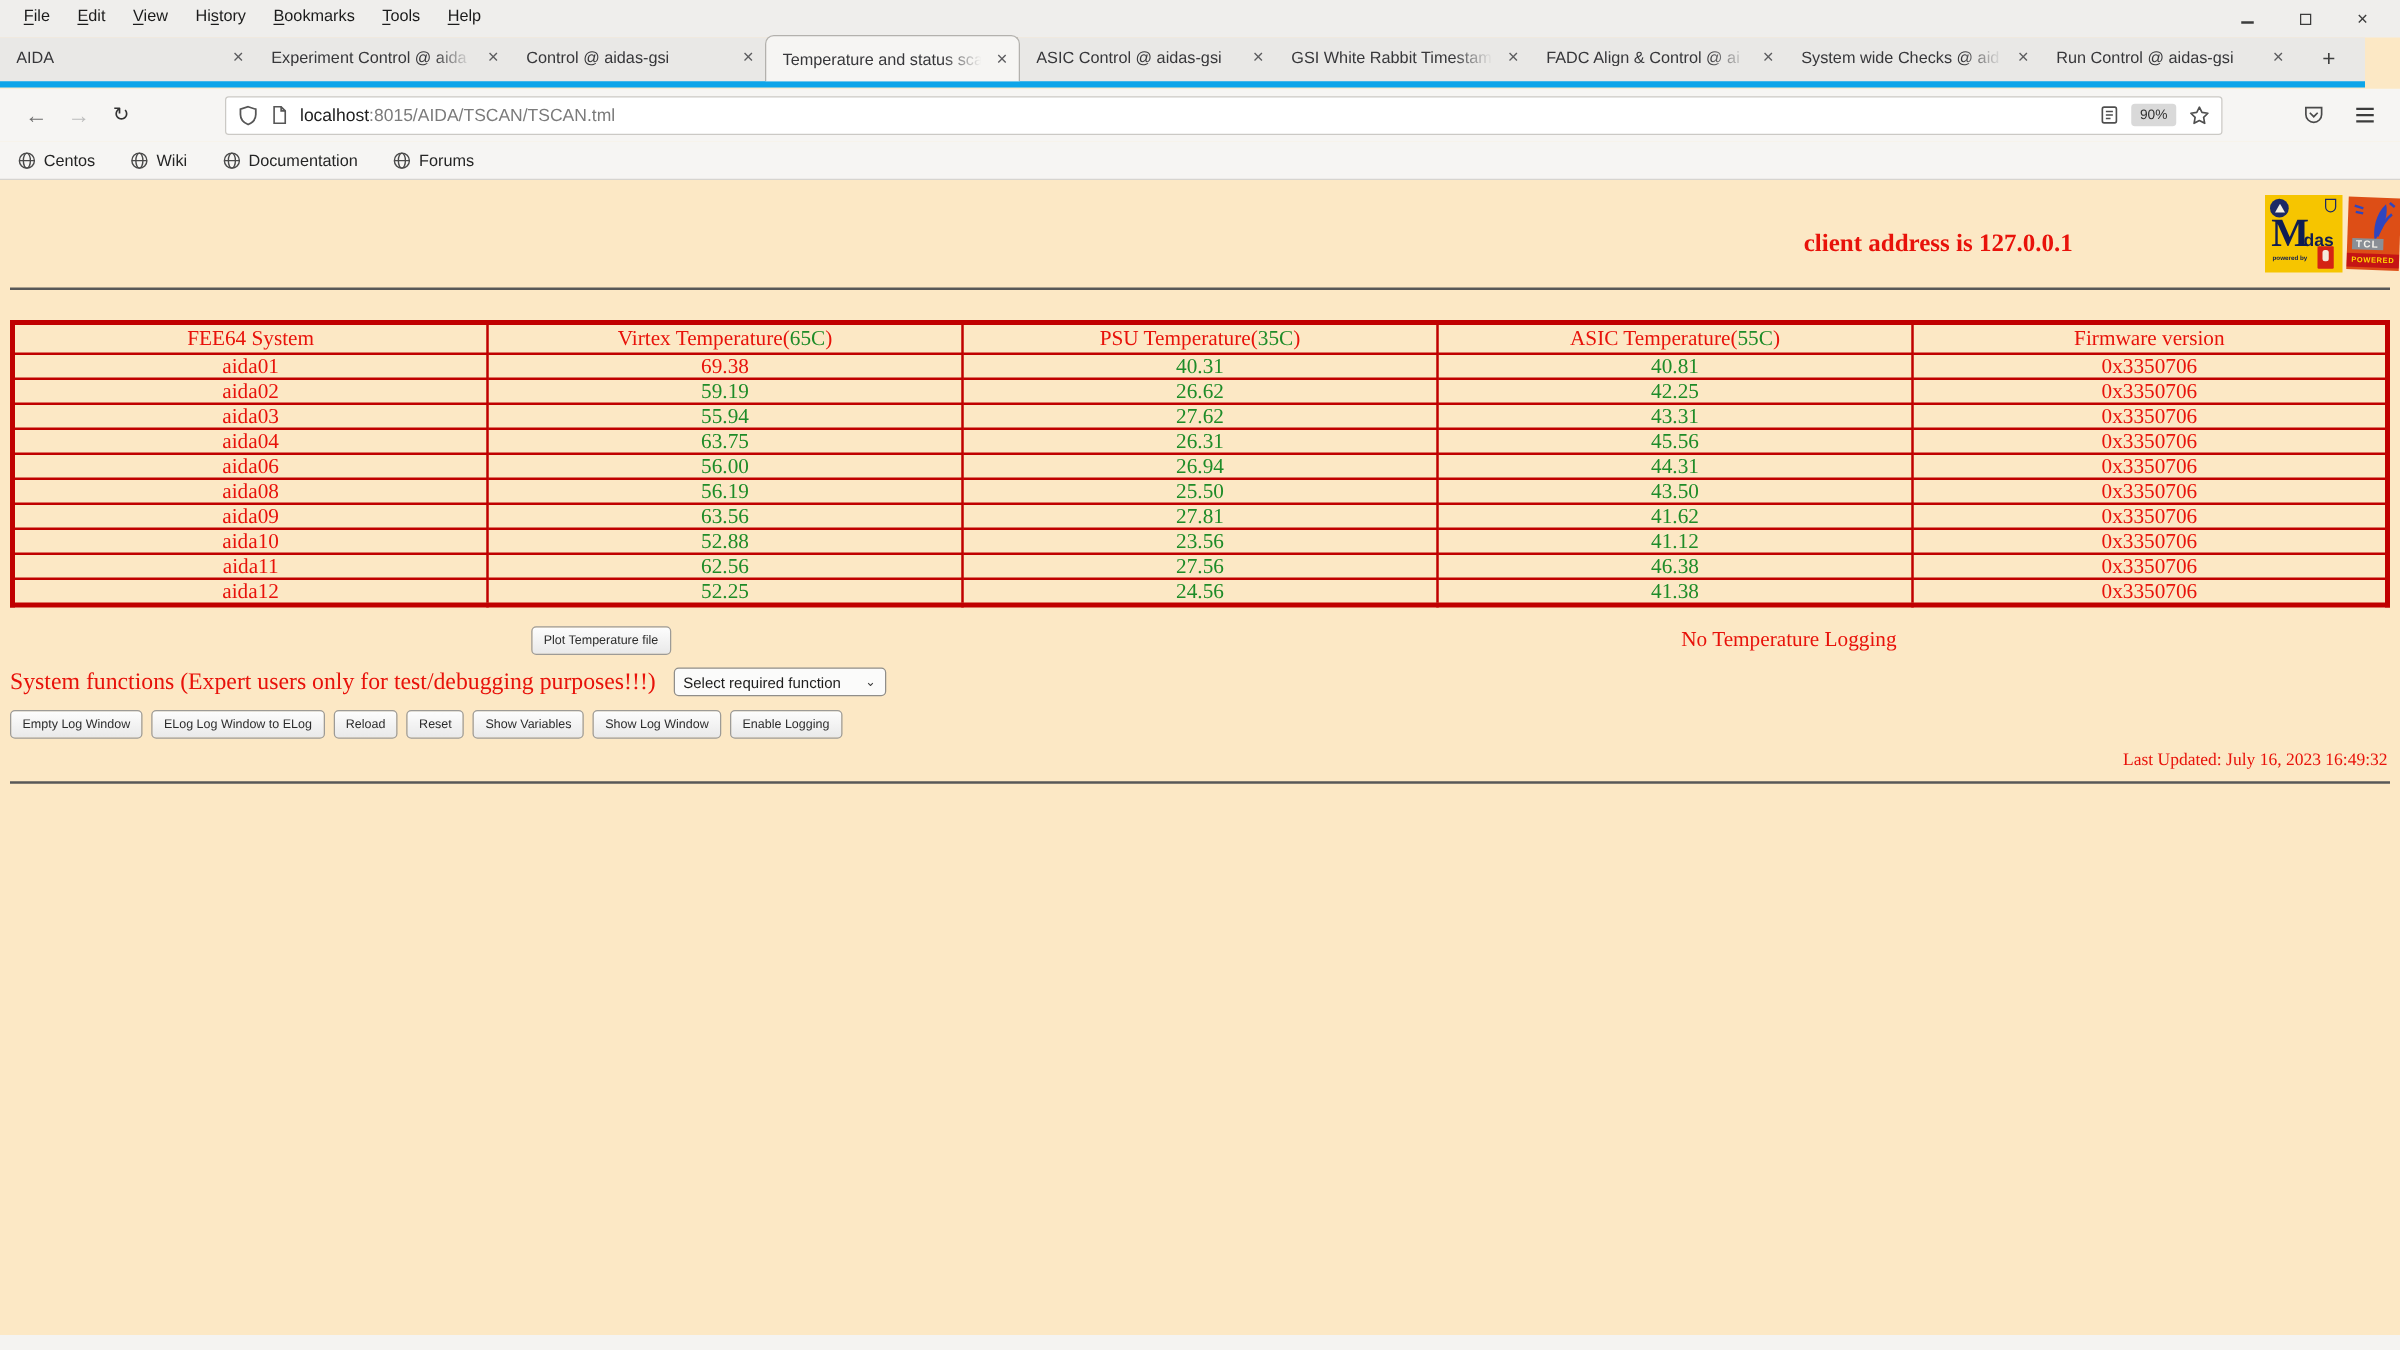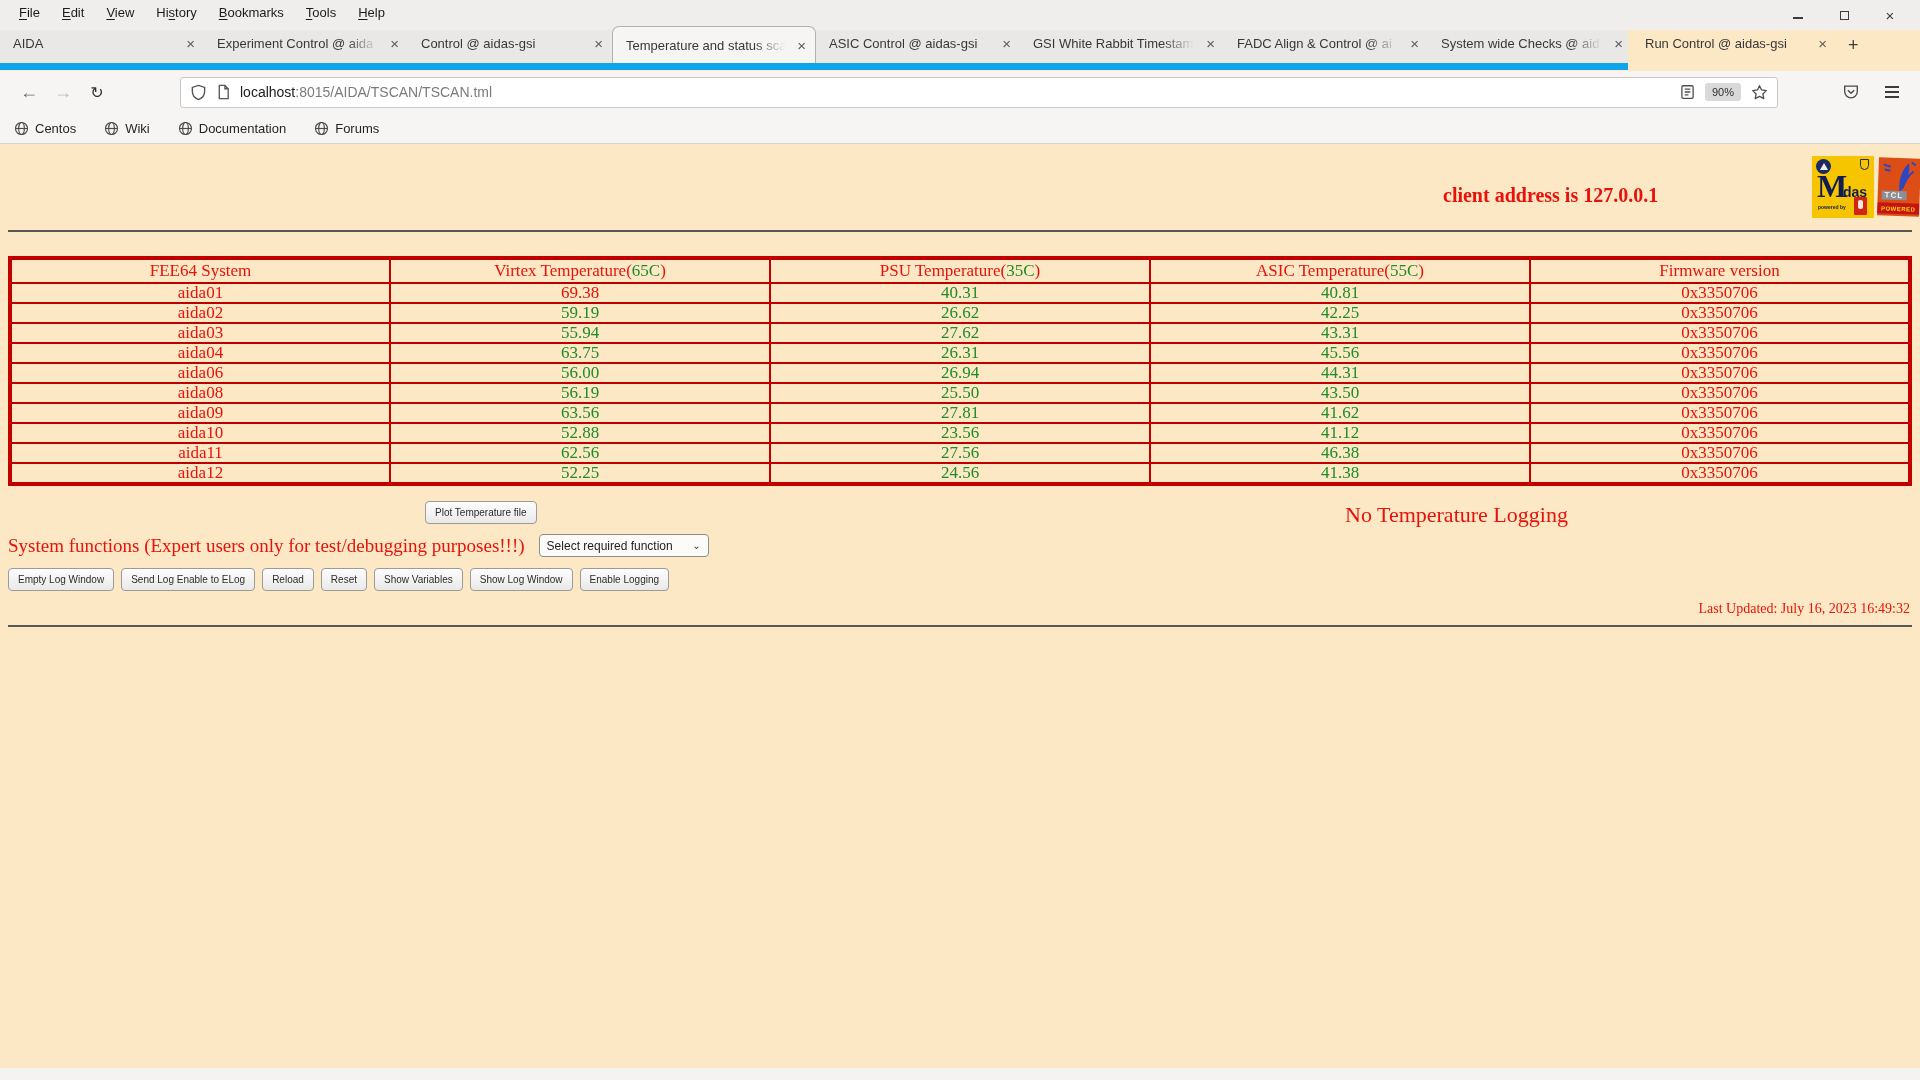--- a/index.html
+++ b/index.html
@@ -13,22 +13,22 @@
   }
   .menu-item { font-size:13px; color:#1b1b1b; padding:5px 11px; cursor:default; }
   .menu-item u { text-decoration:underline; text-underline-offset:2px; }
   .win-controls { margin-left:auto; display:flex; align-items:center; gap:30px; padding-right:22px; }
   .win-btn { width:16px; height:16px; display:flex; align-items:center; justify-content:center; color:#3c3c3c; }
   .glyph-min { width:10px; height:2px; background:#3c3c3c; margin-top:6px; }
   .glyph-max { width:9px; height:9px; border:1.6px solid #3c3c3c; }
   .glyph-close { font-size:15px; line-height:1; color:#3c3c3c; }
 
   .tabstrip {
-    position:absolute; top:30px; left:0; width:1628px; height:40px;
-    background:#e9e8e6; display:flex; align-items:flex-end; border-bottom:7px solid #0ea5e9;
+    position:absolute; top:30px; left:0; width:1892px; height:40px;
+    background:#e9e8e6; display:flex; align-items:flex-end; border-bottom:5px solid #0ea5e9;
   }
   .tab { width:204px; height:40px; display:flex; align-items:center; padding:0 9px 0 13px; position:relative; }
   .tab-title { flex:1; overflow:hidden; white-space:nowrap; font-size:13px; color:#37373a; }
   .tab-title.fade {
     -webkit-mask-image:linear-gradient(90deg,#000 78%,transparent 97%);
     mask-image:linear-gradient(90deg,#000 78%,transparent 97%);
   }
   .tab-close { margin-left:7px; color:#5c5c5f; font-size:15px; line-height:1; flex:none; }
   .tab.active { height:37px; background:#f6f5f3; border:1px solid #b3b1ad; border-bottom:none; border-radius:7px 7px 0 0; }
   .newtab-btn { width:30px; height:36px; display:flex; align-items:center; justify-content:center;
@@ -90,21 +90,21 @@
 
   table.tscan { width:1904px; margin:24px 8px 0; border-collapse:collapse; border:4px solid #c00000;
     text-align:center; font-size:17px; }
   table.tscan th, table.tscan td { border:2px solid #c00000; height:18px; line-height:18px; padding:0; font-weight:normal; }
   table.tscan th { height:22px; line-height:22px; }
   table.tscan col { width:20%; }
   .red { color:#e8120a; } .green { color:#1e8c28; }
 
   .plot-row { position:relative; height:23px; margin-top:15px; }
   .plot-btn { position:absolute; left:425px; top:0; }
-  .logging-status { position:absolute; left:1345px; top:1px; font-size:22px; color:#e8120a; }
+  .logging-status { position:absolute; left:1345px; top:1px; font-size:17px; color:#e8120a; }
 
   .gtk-btn { font-family:"Liberation Sans",sans-serif; font-size:10px; color:#2c2c2c;
     background:linear-gradient(#fdfdfd,#e9e9e9); border:1px solid #9d9b97; border-radius:4px;
     padding:2px 9px; height:23px; white-space:nowrap; cursor:default; }
 
   .system-row { margin:10px 0 0 8px; display:flex; align-items:center; gap:14px; }
   .system-label { font-size:19px; color:#e8120a; }
   .fn-select { width:170px; height:23px; background:#fbfbfa; border:1px solid #908e8a; border-radius:4px;
     display:flex; align-items:center; justify-content:space-between; padding:0 7px;
     font-family:"Liberation Sans",sans-serif; font-size:12px; color:#1d1d1d; }
@@ -401,21 +401,21 @@
   <div class="system-row">
     <span class="system-label">System functions (Expert users only for test/debugging purposes!!!)</span>
     <div class="fn-select">
       <span>Select required function</span>
       <span class="fn-caret">⌄</span>
     </div>
   </div>
 
   <div class="buttons-row">
       <button class="gtk-btn">Empty Log Window</button>
-      <button class="gtk-btn">Send Log Enable to ELog</button>
+      <button class="gtk-btn">ELog Log Window to ELog</button>
       <button class="gtk-btn">Reload</button>
       <button class="gtk-btn">Reset</button>
       <button class="gtk-btn">Show Variables</button>
       <button class="gtk-btn">Show Log Window</button>
       <button class="gtk-btn">Enable Logging</button>
     </div>
 
   <div class="last-updated">Last Updated: July 16, 2023 16:49:32</div>
 
   <hr class="rule" style="margin-top:8px">

